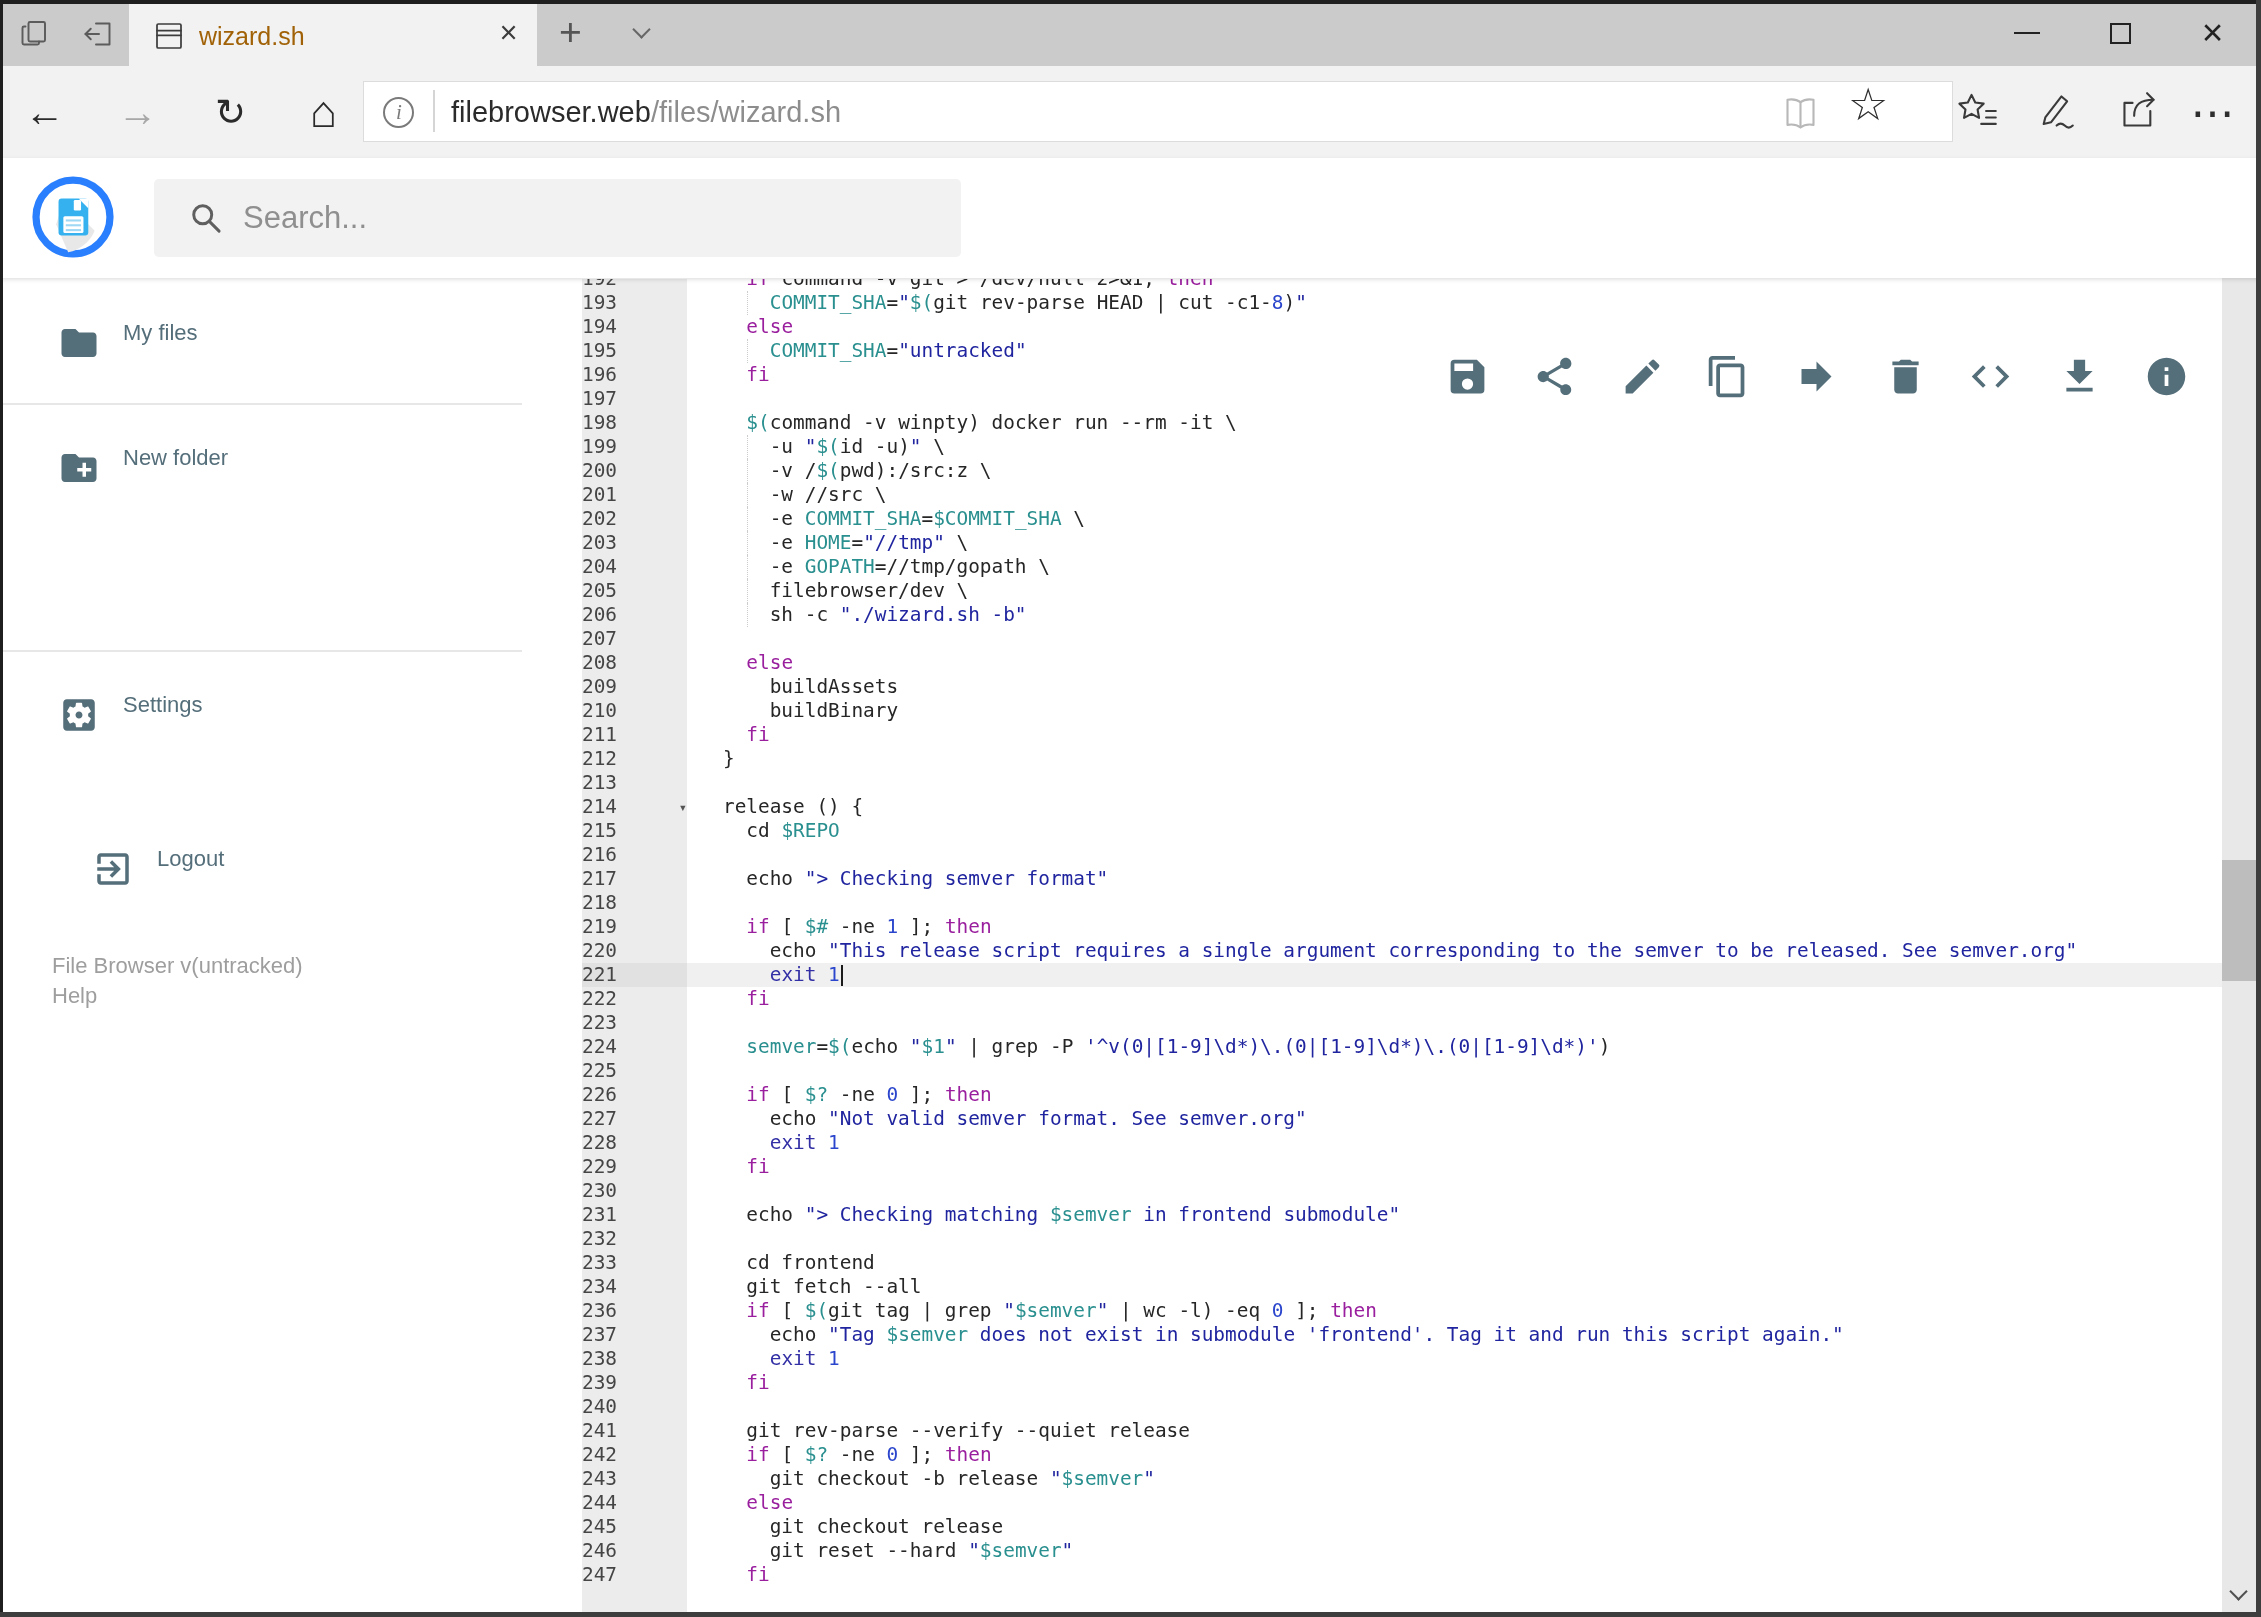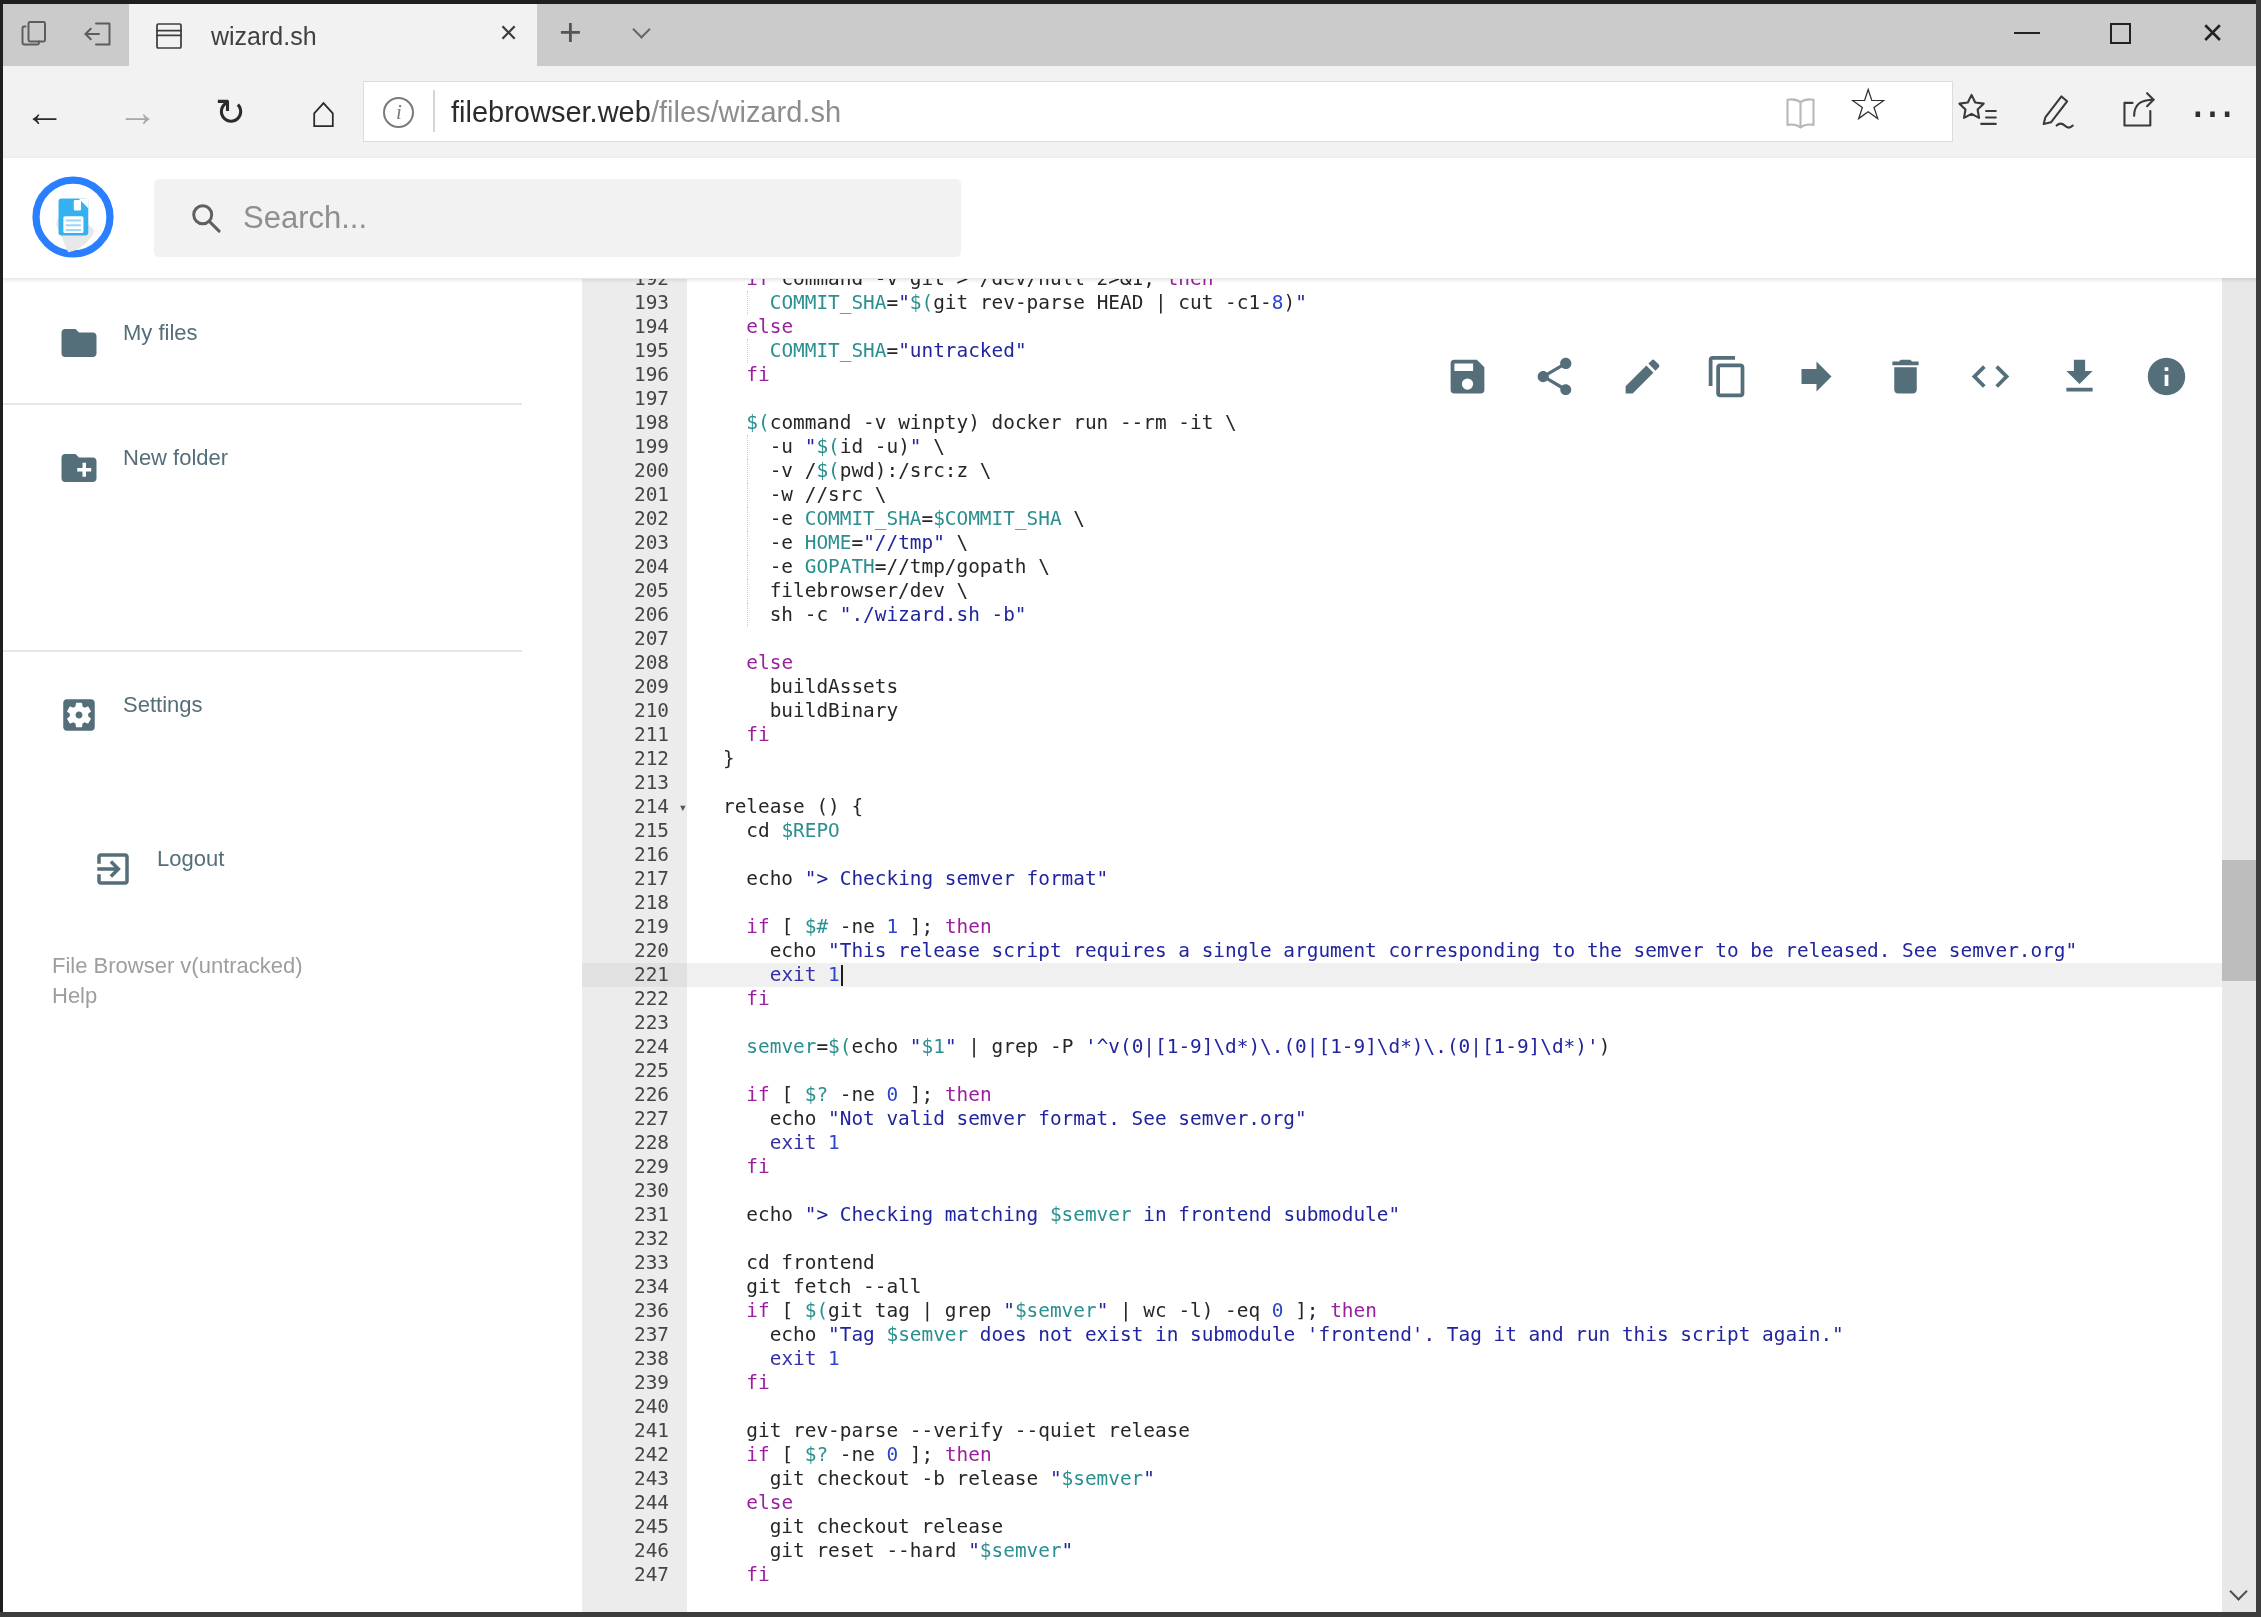--- a/index.html
+++ b/index.html
@@ -12,21 +12,21 @@
   .win-border { position:absolute; background:#1f1f1f; z-index:50; }
   #wb-top{ left:0; top:0; width:2261px; height:4px; }
   #wb-left{ left:0; top:0; width:3.2px; height:1617px; }
   #wb-right{ right:0; top:0; width:4.8px; height:1617px; background:#3d3d3d;}
   #wb-bottom{ left:0; bottom:0; width:2261px; height:4.8px; background:#3d3d3d;}
 
   
   #tabstrip { left:0; top:0; width:2261px; height:66px; background:#cbcbcb; }
   .strip-icon { position:absolute; top:16px; width:36px; height:36px; color:#5c5c5c; }
   .tab { position:absolute; left:129px; top:4px; width:408px; height:62px; background:#f2f2f2; }
-  .tab-title { position:absolute; left:82px; top:18px; font-size:25px; color:#404040; }
+  .tab-title { position:absolute; left:70px; top:18px; font-size:25px; color:#a16207; }
   .tab-close { position:absolute; right:19.4px; top:11.3px; font-size:31px; color:#3c3c3c; font-weight:300;}
   .newtab { position:absolute; left:559px; top:9.7px; font-size:39px; color:#555; font-weight:300;}
   .chev { display:inline-block; width:13px; height:13px; border-right:2.4px solid #666; border-bottom:2.4px solid #666; transform:rotate(45deg); }
   #tab-dd { left:635px; top:22.6px; }
   .winbtn { position:absolute; top:6.5px; width:73px; height:53px; display:flex; align-items:center; justify-content:center; }
   #btn-min span{ display:block; width:26px; height:2.4px; background:#222; }
   #btn-max span{ display:block; width:21px; height:21px; border:2.4px solid #222; }
   #btn-close{ font-size:37px; color:#222; font-weight:300; }
 
   
@@ -58,21 +58,21 @@
   .side-item svg { position:absolute; left:58px; top:6.5px; width:42px; height:42px; fill:#546e7a; }
   .side-item .lbl { position:absolute; left:123px; top:4.8px; font-size:22px; color:#546e7a; }
   .side-div { position:absolute; left:0; width:522px; height:1.6px; background:#e7e7e7; }
   .side-foot { position:absolute; left:52px; font-size:22px; color:#9e9e9e; }
 
   
   #editor { left:522px; top:279px; width:1700px; height:1334px; background:#fff; overflow:hidden; }
   #gutter-strip { position:absolute; left:60px; top:0; width:105px; height:1334px; background:#ececec; }
   #code-lines { position:relative; }
   .cl { display:flex; height:24px; position:relative; }
-  .gut { margin-left:60px; width:105px; background:#ececec; text-align:right; padding-right:18px;
+  .gut { margin-left:60px; width:105px; background:#ececec; padding-right:18px;
      font:19.4px/24px "DejaVu Sans Mono", monospace; color:#454545; position:relative; flex:0 0 auto;}
   .fold { position:absolute; right:0px; top:0; font-size:13.7px; color:#555; line-height:24px;}
   .code { flex:1; padding-left:36px; white-space:pre; font:19.4px/24px "DejaVu Sans Mono", monospace; color:#262626; position:relative; }
   .cl.active .code { background:#f0f0f0; }
   .cl.active .gut { background:#e1e1e1; }
   .guide { position:absolute; left:60px; top:0; bottom:0; border-left:1.6px dotted #cccccc; }
   .cursor { display:inline-block; width:2px; height:21px; background:#1b1b1b; vertical-align:middle; margin-left:0.8px; }
   .tk-p { color:#262626; }
   .tk-k { color:#9a1f9e; }
   .tk-v { color:#2a8f8f; }

